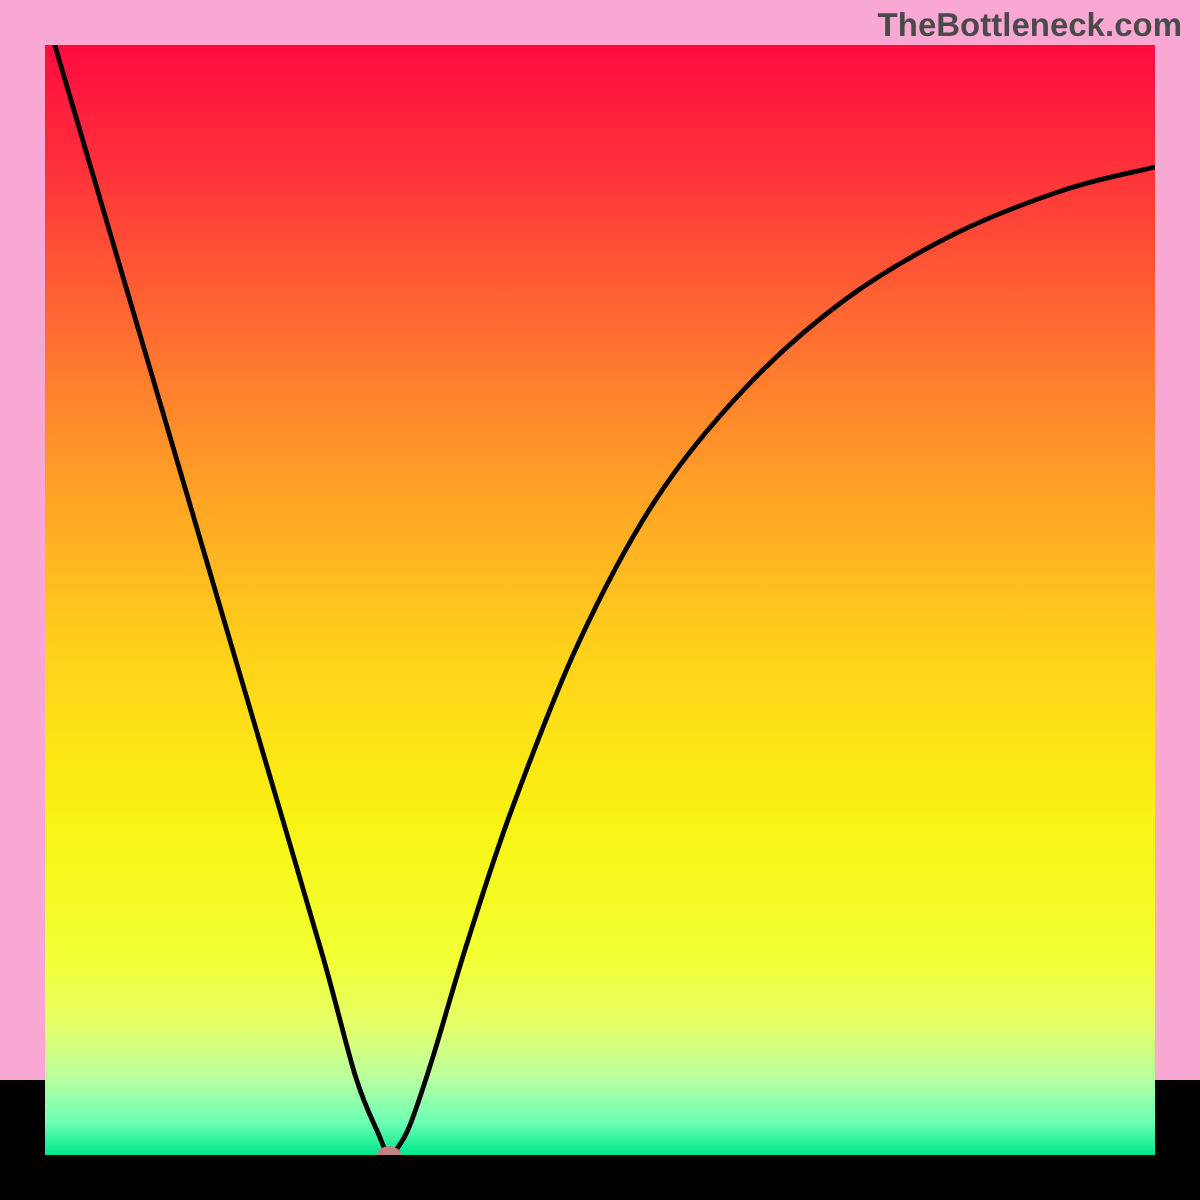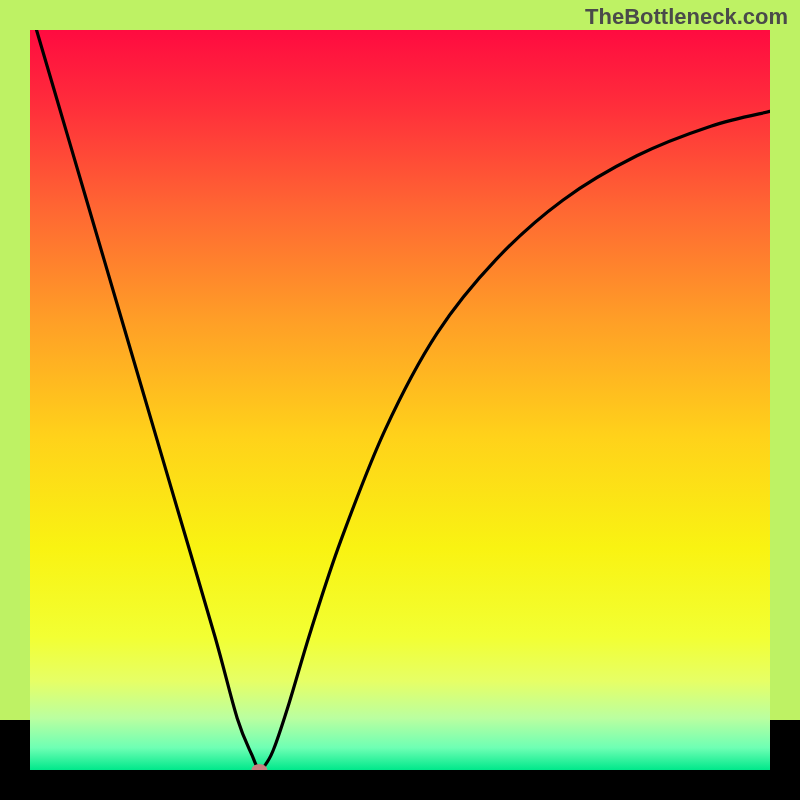--- a/index.html
+++ b/index.html
@@ -8,21 +8,21 @@
     width: 800px;
     height: 800px;
     background: #000;
     overflow: hidden;
     font-family: Arial, Helvetica, sans-serif;
   }
   .frame {
     position: relative;
     width: 800px;
     height: 720px;
-    background: #bef264;
+    background: #f9a8d4;
   }
   .watermark {
     position: absolute;
     top: 4px;
     right: 12px;
     color: #4a4a4a;
     font-size: 22px;
     font-weight: bold;
     z-index: 2;
     font-family: Arial, sans-serif;

